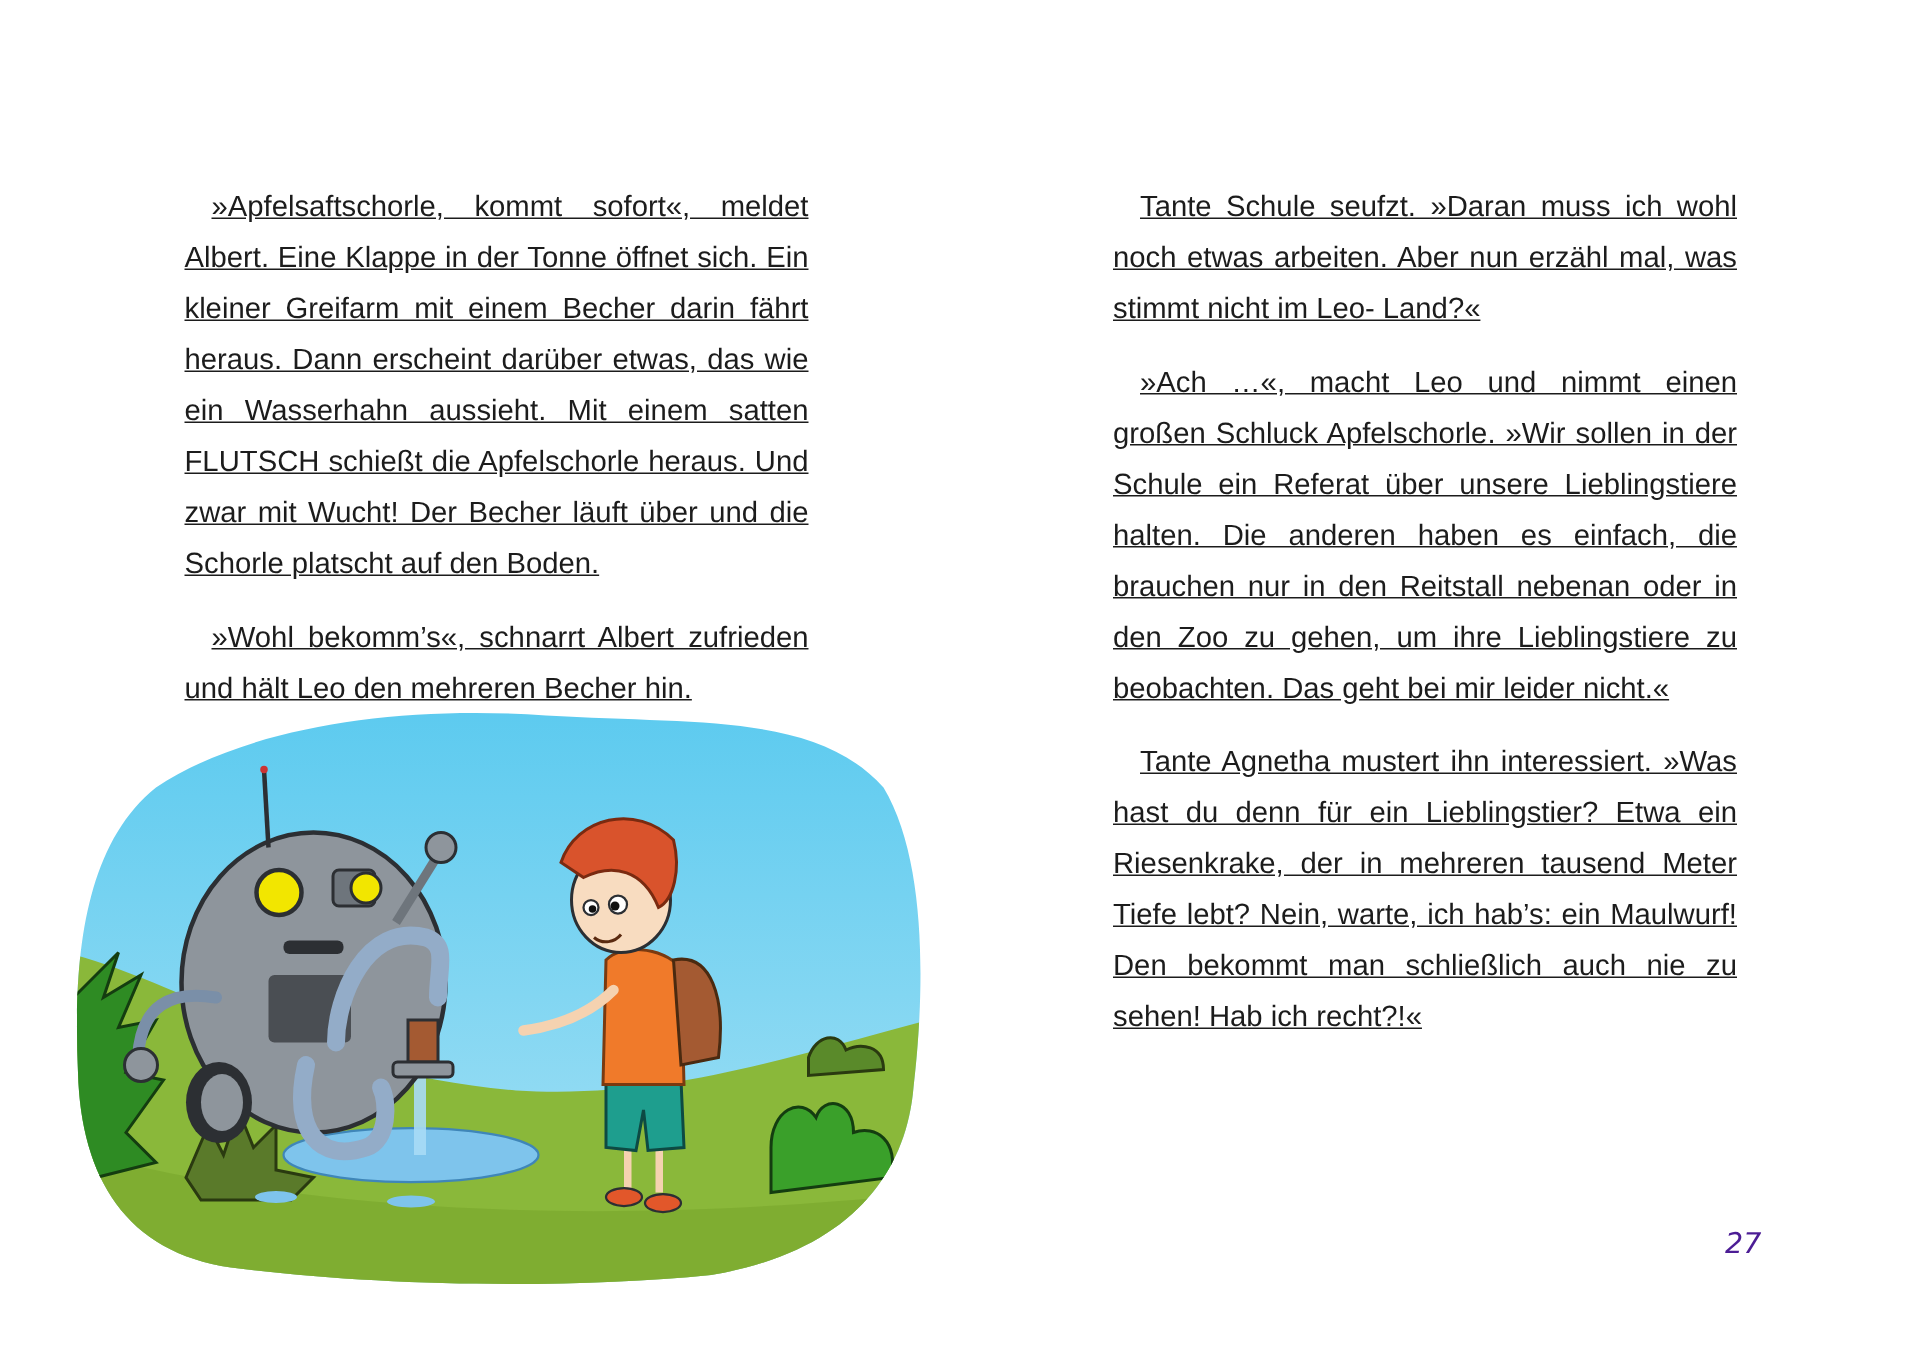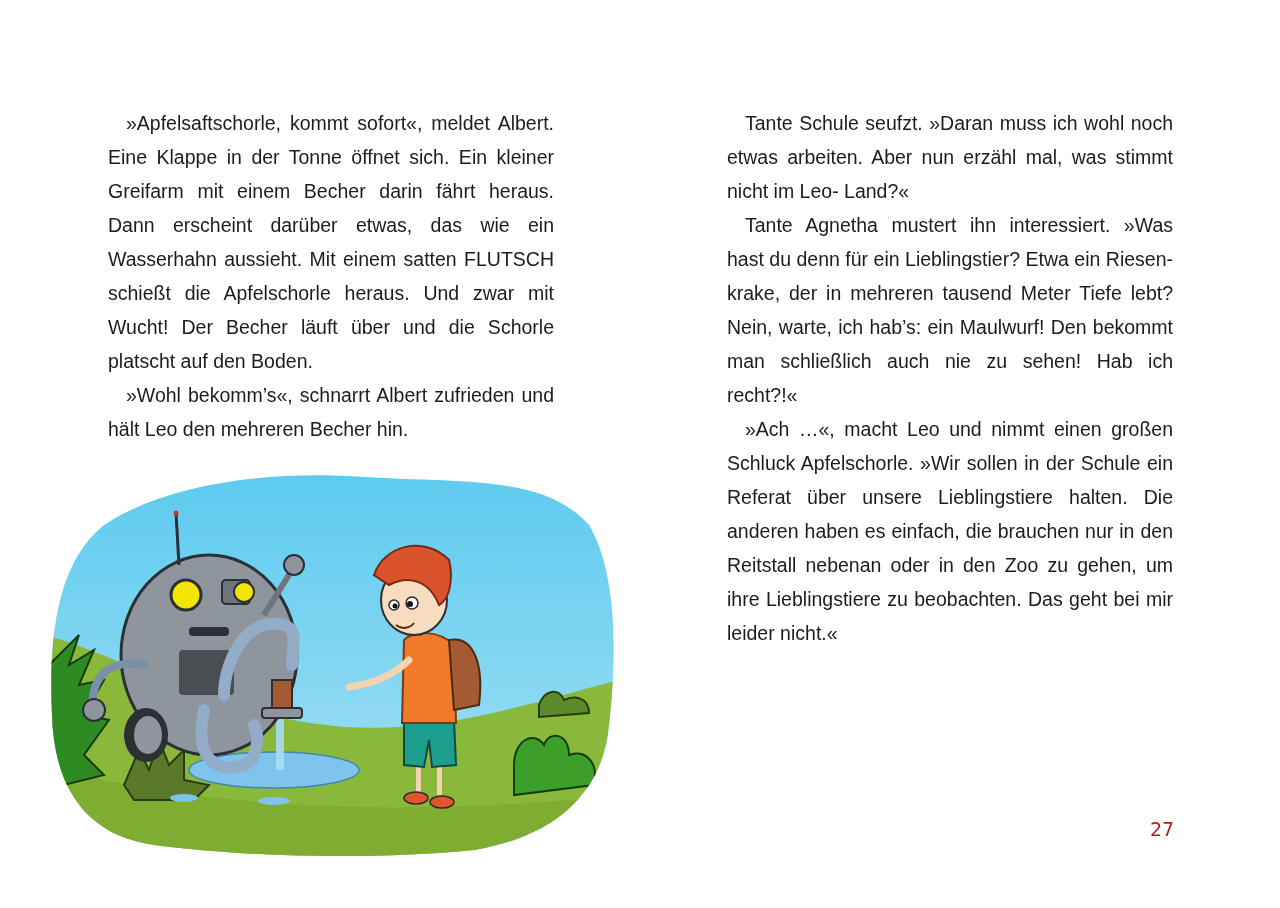--- a/index.html
+++ b/index.html
@@ -11,24 +11,24 @@
     .column {
       position: absolute;
       top: 106px;
       font-size: 19.5px;
       line-height: 34px;
       text-align: justify;
       hyphens: manual;
     }
     .col-left { left: 108px; width: 446px; }
     .col-right { left: 727px; width: 446px; }
-    .para { margin: 0; text-indent: 18px; }
+    .para { margin: 15px; text-indent: 18px; text-decoration: underline; }
     .page-number {
       position: absolute; left: 1150px; top: 818px;
-      font-size: 19px; color: #b91c1c;
+      font-size: 19px; font-style: italic; color: #4c1d95;
       font-family: "DejaVu Sans", sans-serif;
     }
     .illustration {
       position: absolute; left: 44px; top: 465px; width: 575px; height: 395px;
     }
     .illustration svg { width: 100%; height: 100%; display: block; }
   </style>
 </head>
 <body>
 
@@ -115,17 +115,17 @@
         <circle cx="351" cy="141" r="2.5" fill="#111"></circle>
         <circle cx="366" cy="139" r="3" fill="#111"></circle>
         <path d="M352,160 C358,165 366,163 370,158" fill="none" stroke="#5a2a10" stroke-width="2"></path>
       </g>
     </g>
   </svg>
 </div>
 
 <div class="column col-right">
   <p class="para">Tante Schule seufzt. »Daran muss ich wohl noch etwas arbeiten. Aber nun erzähl mal, was stimmt nicht im Leo- Land?«</p>
+  <p class="para">»Ach …«, macht Leo und nimmt einen großen Schluck Apfelschorle. »Wir sollen in der Schule ein Referat über unsere Lieblingstiere halten. Die anderen haben es einfach, die brauchen nur in den Reitstall nebenan oder in den Zoo zu gehen, um ihre Lieblingstiere zu beobachten. Das geht bei mir leider nicht.«</p>
   <p class="para">Tante Agnetha mustert ihn interessiert. »Was hast du denn für ein Lieblingstier? Etwa ein Riesen­krake, der in mehreren tausend Meter Tiefe lebt? Nein, warte, ich hab’s: ein Maulwurf! Den bekommt man schließlich auch nie zu sehen! Hab ich recht?!«</p>
-  <p class="para">»Ach …«, macht Leo und nimmt einen großen Schluck Apfelschorle. »Wir sollen in der Schule ein Referat über unsere Lieblingstiere halten. Die anderen haben es einfach, die brauchen nur in den Reitstall nebenan oder in den Zoo zu gehen, um ihre Lieblingstiere zu beobachten. Das geht bei mir leider nicht.«</p>
 </div>
 
 <div class="page-number">27</div>
 
 </body></html>

